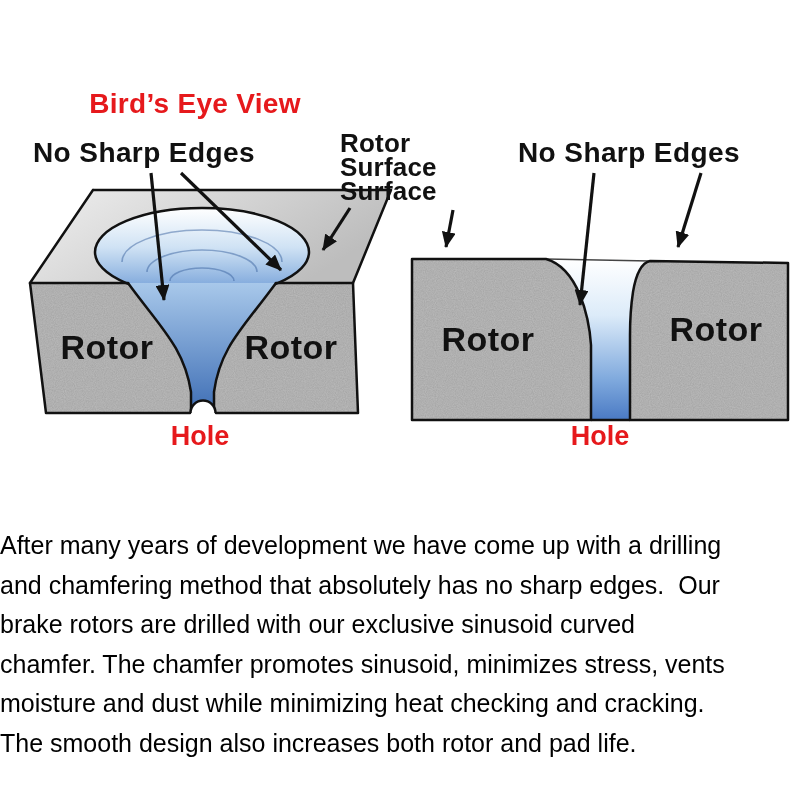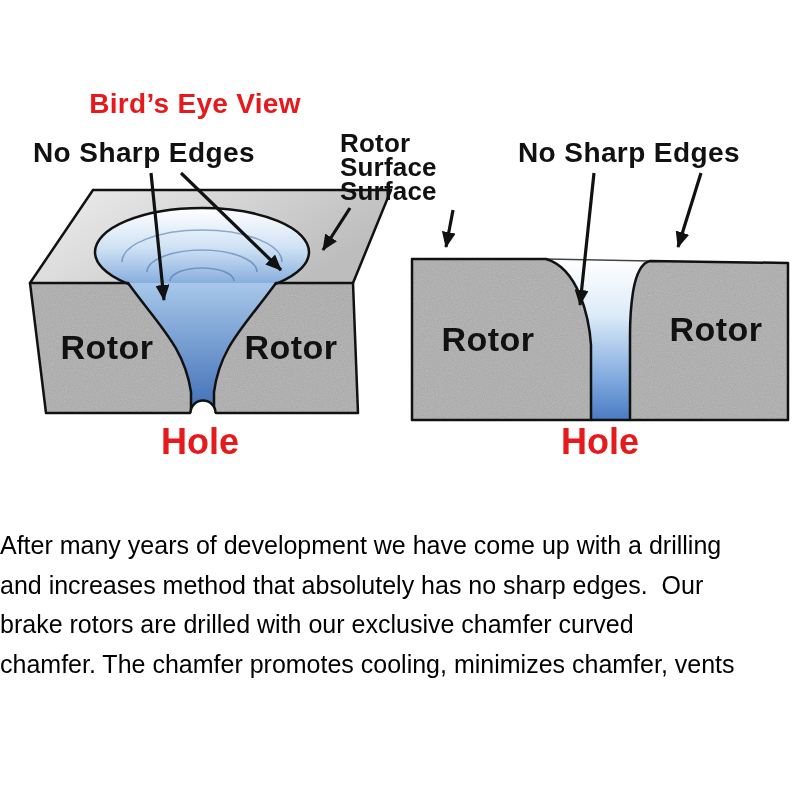--- a/index.html
+++ b/index.html
@@ -7,21 +7,21 @@
   body { width:800px; height:800px; font-family:"Liberation Sans", sans-serif; }
   .stage { position:relative; width:800px; height:800px; background:#fff; overflow:hidden; }
   .svg-layer { position:absolute; left:0; top:0; }
   .lbl { position:absolute; font-weight:bold; color:var(--ink,#111); white-space:nowrap; }
   .red { color:var(--heading-red,#e6191c); }
   .center { text-align:center; }
   .title { font-size:28px; letter-spacing:0.3px; }
   .nosharp { font-size:28px; letter-spacing:0.4px;text-align:right; }
   .rbs { font-size:26px; line-height:24px; letter-spacing:0.2px; }
   .rotor { font-size:34px; letter-spacing:0.5px; }
-  .hole { font-size:36px; }
+  .hole { font-size:27px; }
   .pos-bev-title { left:75px; top:88px; width:240px; }
   .pos-side-title { left:520px; top:88px; width:160px; }
   .pos-ns-left { left:33px; top:137px; }
   .pos-ns-right { left:518px; top:137px; }
   .pos-rbs { left:340px; top:131px; }
   .pos-bev-rotor-l { left:37px; top:328px; width:140px; }
   .pos-bev-rotor-r { left:221px; top:328px; width:140px; }
   .pos-side-rotor-l { left:418px; top:320px; width:140px; }
   .pos-side-rotor-r { left:646px; top:310px; width:140px; }
   .pos-bev-hole { left:130px; top:421px; width:140px; }
@@ -120,18 +120,20 @@
   <div class="lbl rotor center pos-bev-rotor-l">Rotor</div>
   <div class="lbl rotor center pos-bev-rotor-r">Rotor</div>
   <div class="lbl rotor center pos-side-rotor-l">Rotor</div>
   <div class="lbl rotor center pos-side-rotor-r">Rotor</div>
 
   <div class="lbl red hole center pos-bev-hole">Hole</div>
   <div class="lbl red hole center pos-side-hole">Hole</div>
 
   <div class="bodytext">
     <div>After many years of development we have come up with a drilling</div>
-    <div>and increases method that absolutely has no sharp edges.  Our</div>
-    <div>brake rotors are drilled with our exclusive chamfer curved</div>
-    <div>chamfer. The chamfer promotes cooling, minimizes chamfer, vents</div>
+    <div>and chamfering method that absolutely has no sharp edges.  Our</div>
+    <div>brake rotors are drilled with our exclusive sinusoid curved</div>
+    <div>chamfer. The chamfer promotes sinusoid, minimizes stress, vents</div>
+    <div>moisture and dust while minimizing heat checking and cracking.</div>
+    <div>The smooth design also increases both rotor and pad life.</div>
   </div>
 
 </div>
 
 </body></html>

